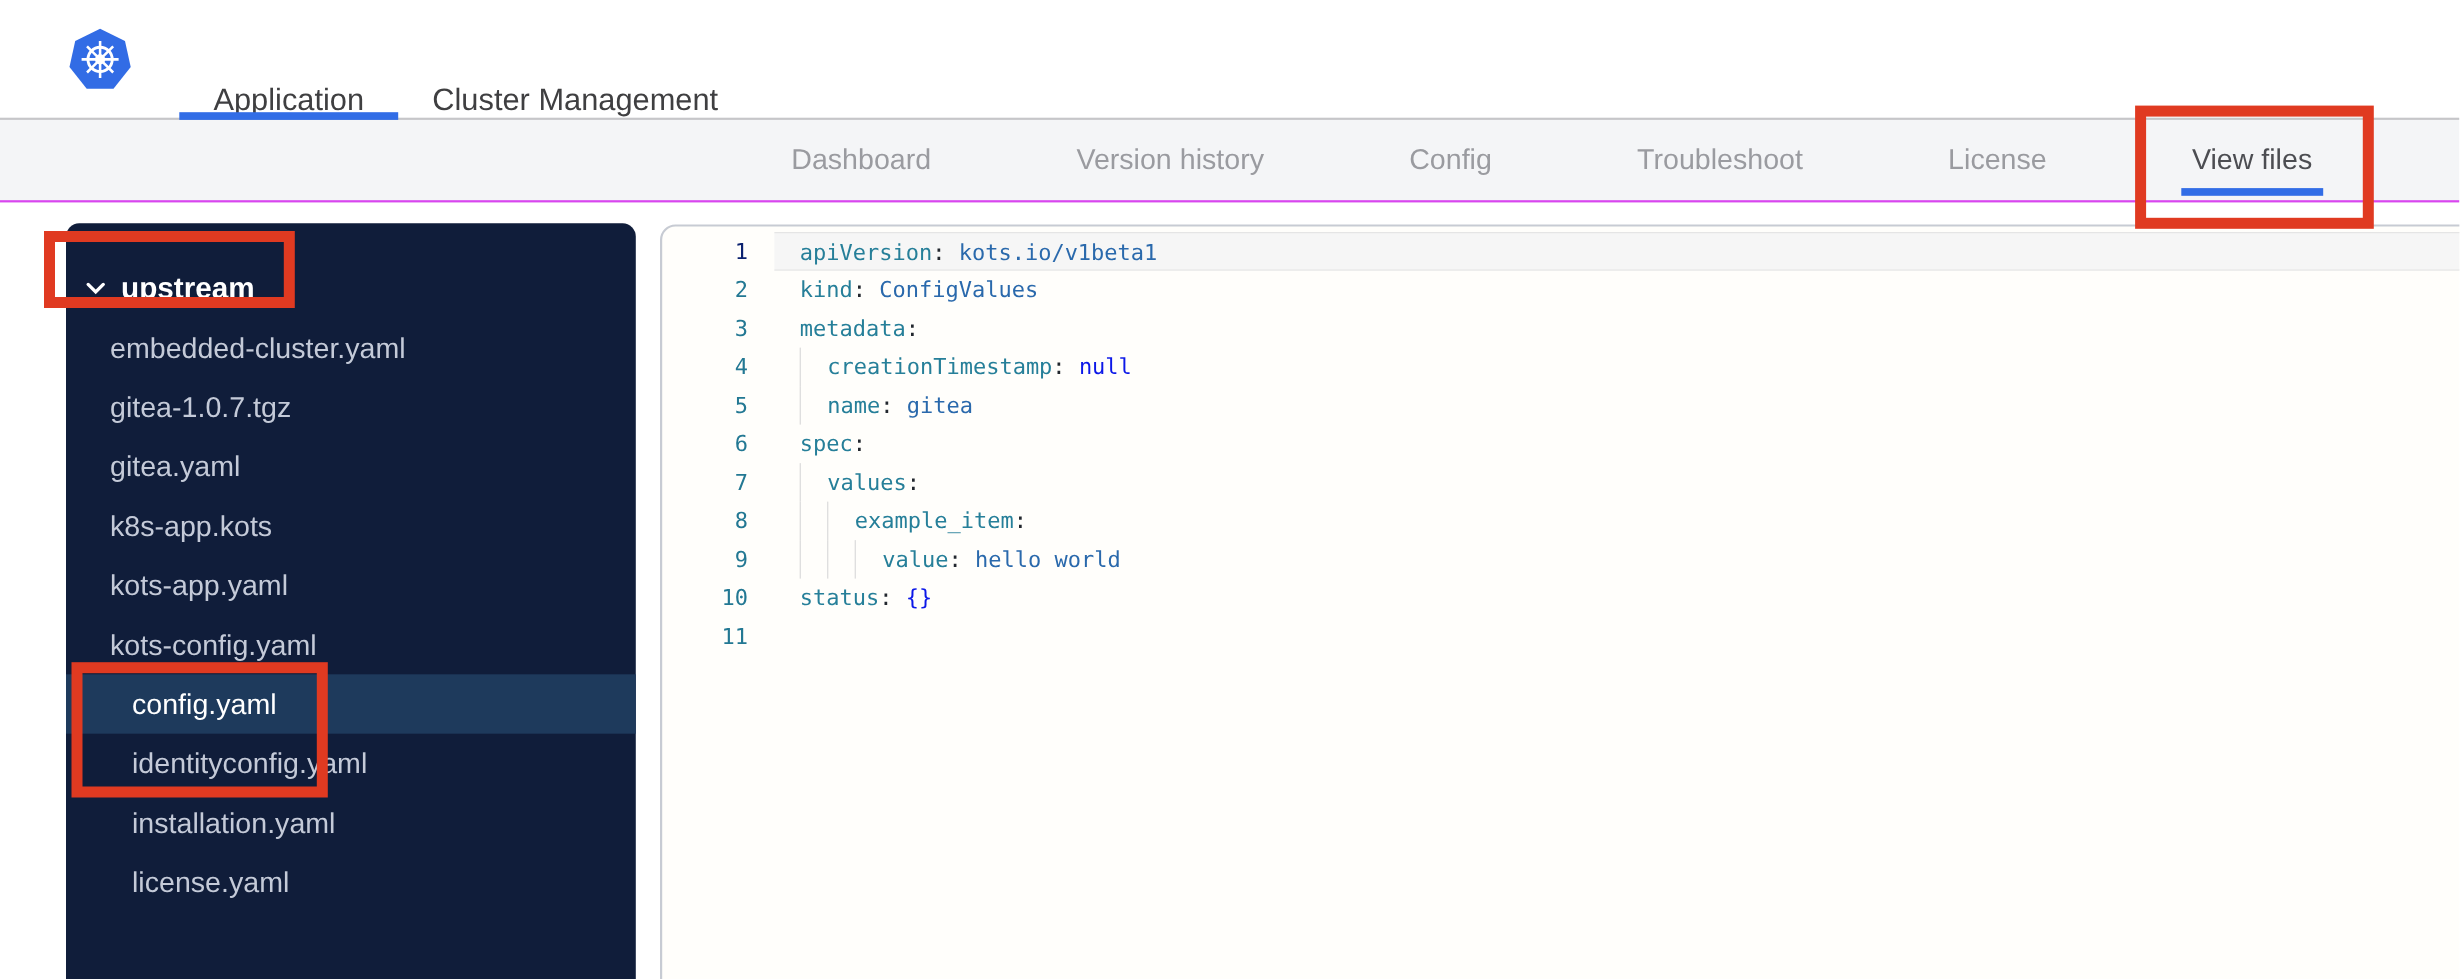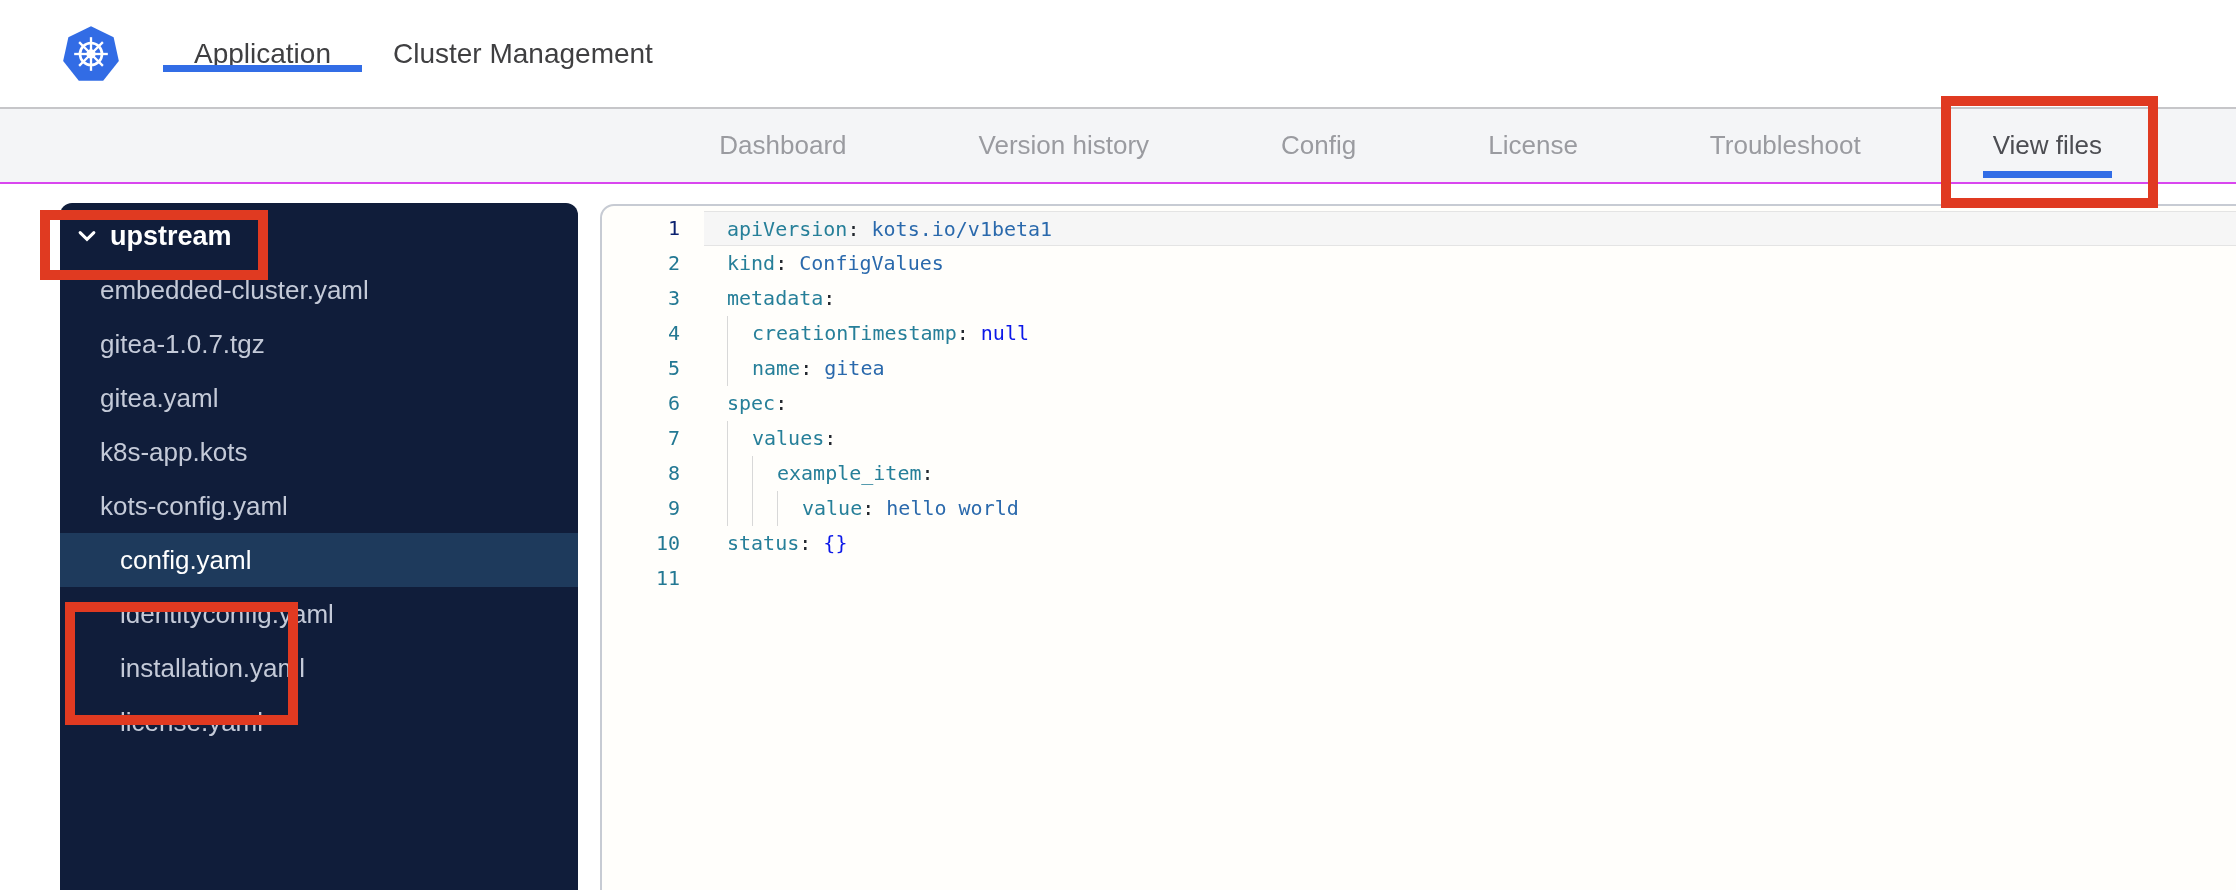--- a/index.html
+++ b/index.html
@@ -42,21 +42,21 @@
     font-size:26px;color:#9a9ba0;cursor:pointer;
   }
   .sub-tab.active{color:#4c4d52;}
   .sub-tab.active::after{
     content:"";position:absolute;left:56px;right:56px;bottom:4px;height:7px;background:var(--blue);
   }
 
   
   .filetree{
     position:absolute;left:60px;top:203px;width:518px;bottom:0;box-sizing:border-box;
-    background:var(--sidebar-bg);border-radius:12px 12px 0 0;padding-top:6px;z-index:2;
+    background:var(--sidebar-bg);border-radius:12px 12px 0 0;padding-top:32px;z-index:2;
   }
   .tree-row{height:54px;display:flex;align-items:center;font-size:26px;color:#c4cad8;cursor:pointer;}
   .tree-row .chev{flex:none;margin-right:12px;display:inline-flex;}
   .tree-row.folder{font-weight:bold;color:#fff;font-size:27px;}
   .tree-row.folder.lvl0{padding-left:16px;}
   .tree-row.folder.lvl1{padding-left:36px;}
   .tree-row.file.lvl1{padding-left:40px;}
   .tree-row.file.lvl2{padding-left:60px;}
   .tree-row.selected{background:var(--sidebar-sel);color:#fff;font-weight:normal;align-items:center;}
 
@@ -99,32 +99,32 @@
           <line x1="50" y1="50" x2="21" y2="50"></line>
           <line x1="50" y1="50" x2="79" y2="50"></line>
           <line x1="50" y1="50" x2="29.5" y2="29.5"></line>
           <line x1="50" y1="50" x2="70.5" y2="70.5"></line>
           <line x1="50" y1="50" x2="29.5" y2="70.5"></line>
           <line x1="50" y1="50" x2="70.5" y2="29.5"></line>
         </g>
       </g>
       <circle cx="50" cy="50" r="8" fill="#fff"></circle>
     </svg>
-    <nav id="top-tabs" style="display:flex;align-items:center;">
+    <nav id="top-tabs" style="display:flex;align-items:flex-end;">
         <div class="top-tab active">Application</div>
         <div class="top-tab">Cluster Management</div>
       </nav>
   </header>
 
   <nav class="subnav" id="sub-tabs">
       <div class="sub-tab">Dashboard</div>
       <div class="sub-tab">Version history</div>
       <div class="sub-tab">Config</div>
+      <div class="sub-tab">Troubleshoot</div>
       <div class="sub-tab">License</div>
-      <div class="sub-tab">Troubleshoot</div>
       <div class="sub-tab active">View files</div>
     </nav>
 
   <aside class="filetree" id="filetree">
       <div class="tree-row folder lvl0">
         <svg viewBox="0 0 16 16" width="22" height="22" class="chev">
           <path d="M3 5.5 L8 10.5 L13 5.5" stroke="#fff" stroke-width="2.2" fill="none" stroke-linecap="round"></path>
         </svg>
         <span>upstream</span>
       </div>
@@ -134,20 +134,23 @@
       <div class="tree-row file lvl1">
         <span>gitea-1.0.7.tgz</span>
       </div>
       <div class="tree-row file lvl1">
         <span>gitea.yaml</span>
       </div>
       <div class="tree-row file lvl1">
         <span>k8s-app.kots</span>
       </div>
       <div class="tree-row file lvl1">
+        <span>kots-app.yaml</span>
+      </div>
+      <div class="tree-row file lvl1">
         <span>kots-config.yaml</span>
       </div>
       <div class="tree-row file lvl2 selected">
         <span>config.yaml</span>
       </div>
       <div class="tree-row file lvl2">
         <span>identityconfig.yaml</span>
       </div>
       <div class="tree-row file lvl2">
         <span>installation.yaml</span>

